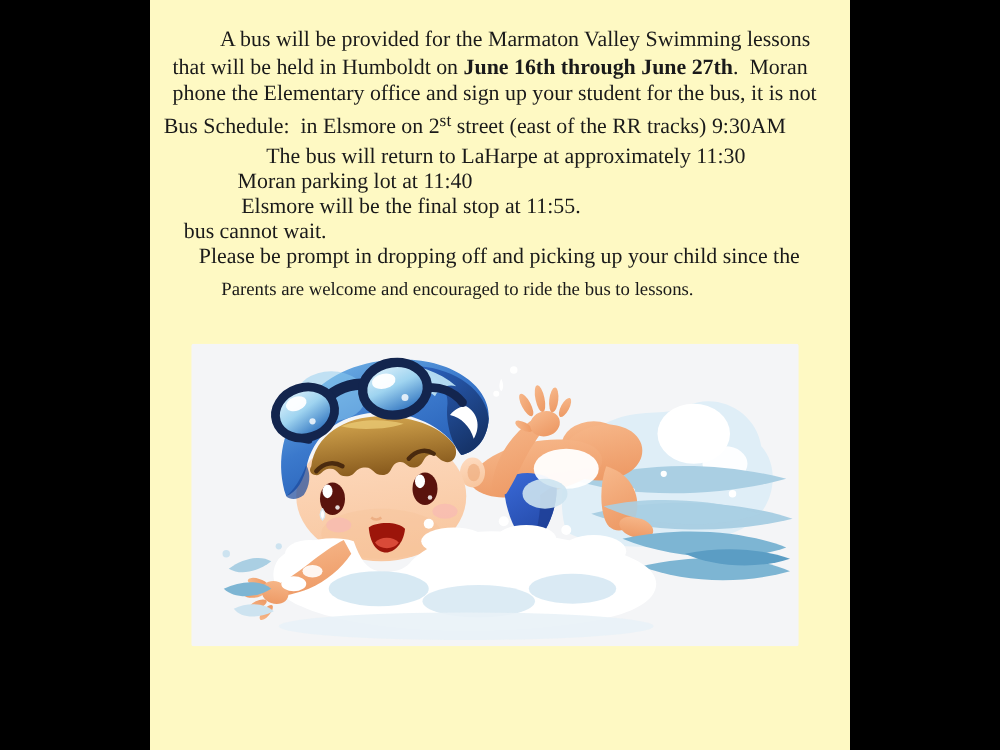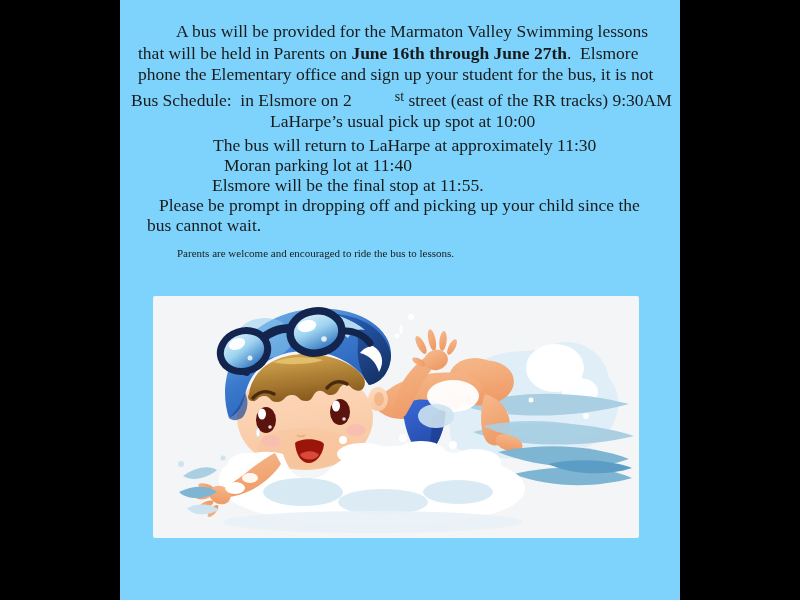--- a/index.html
+++ b/index.html
@@ -1,56 +1,55 @@
 <!DOCTYPE html>
 <html><head>
 <meta charset="utf-8">
 <style>
   html,body{margin:0;padding:0;width:800px;height:600px;overflow:hidden;}
   body{background:#000;font-family:"Liberation Serif","DejaVu Serif",serif;}
-  .paper{width:560px;height:600px;margin:0 auto;background:#7dd3fc;padding-top:21px;box-sizing:border-box;}
+  .paper{width:560px;height:600px;margin:0 auto;background:#fef9c3;padding-top:21px;box-sizing:border-box;}
   .line{white-space:pre;color:#1a1a1a;}
   .line b{font-weight:bold;font-family:Liberation Serif, serif;}
-  .line sup{font-size:14px;vertical-align:5px;line-height:0;margin-left:43px;}
+  .line sup{font-size:14px;vertical-align:5px;line-height:0;}
   .g-intro{font-size:17.5px;line-height:21.5px;padding-left:18px;}
   .g-intro .line-0{text-indent:38px;}
   .g-schedule{font-size:17.5px;line-height:21px;margin-top:4px;padding-left:11px;}
   .g-schedule .line-1,.g-schedule .line-2{padding-left:139px;}
   .g-return{font-size:17.5px;line-height:20px;margin-top:3px;}
   .g-return .line-0{padding-left:47px;margin-left:46px;}
-  .g-return .line-1{padding-left:104px;}
-  .g-return .line-2{padding-left:92px;}
+  .g-return .line-1{padding-left:70px;}
+  .g-return .line-2{padding-left:73px;}
   .g-return .line-3{padding-left:39px;}
   .g-return .line-4{padding-left:27px;}
-  .g-parents{font-size:11px;line-height:21px;margin-top:8px;padding-left:57px;}
+  .g-parents{font-size:15px;line-height:21px;margin-top:8px;padding-left:57px;}
   .illo{margin:32px 0 0 33px;width:486px;height:242px;}
   .illo svg{display:block;}
 </style>
 </head>
 <body>
 
 <div class="paper">
 
   <div class="g-intro">
       <div class="line line-0"><span>A bus will be provided for the Marmaton Valley Swimming lessons</span></div>
-      <div class="line line-1"><span>that will be held in Parents on </span><b>June 16th through June 27th</b><span>.  Elsmore</span></div>
+      <div class="line line-1"><span>that will be held in Humboldt on </span><b>June 16th through June 27th</b><span>.  Moran</span></div>
       <div class="line line-2"><span>phone the Elementary office and sign up your student for the bus, it is not</span></div>
     </div>
 
   <div class="g-schedule">
       <div class="line line-0"><span>Bus Schedule:  in Elsmore on 2</span><sup>st</sup><span> street (east of the RR tracks) 9:30AM</span></div>
-      <div class="line line-2"><span>LaHarpe’s usual pick up spot at 10:00</span></div>
     </div>
 
   <div class="g-return">
       <div class="line line-0"><span>The bus will return to LaHarpe at approximately 11:30</span></div>
       <div class="line line-1"><span>Moran parking lot at 11:40</span></div>
       <div class="line line-2"><span>Elsmore will be the final stop at 11:55.</span></div>
+      <div class="line line-4"><span>bus cannot wait.</span></div>
       <div class="line line-3"><span>Please be prompt in dropping off and picking up your child since the</span></div>
-      <div class="line line-4"><span>bus cannot wait.</span></div>
     </div>
 
   <div class="g-parents">
       <div class="line line-0"><span>Parents are welcome and encouraged to ride the bus to lessons.</span></div>
     </div>
 
   <div class="illo">
     <svg width="486" height="242" viewBox="0 0 486 242" xmlns="http://www.w3.org/2000/svg">
       <defs>
         <linearGradient id="capGrad" x1="0" y1="0" x2="0.7" y2="1">

